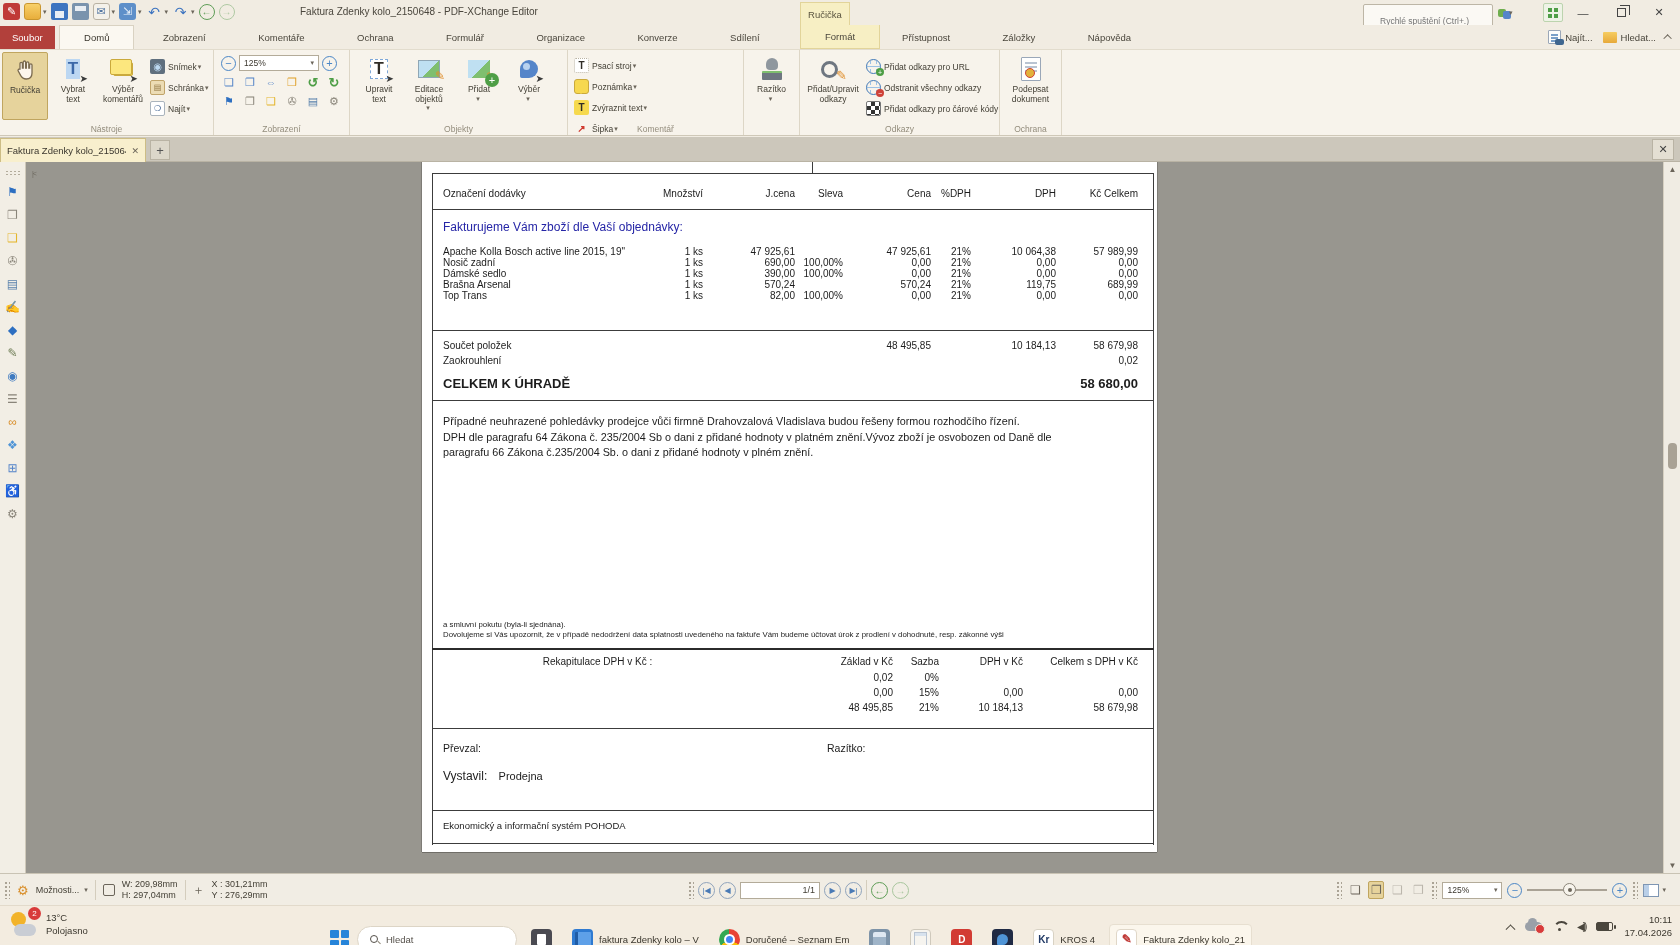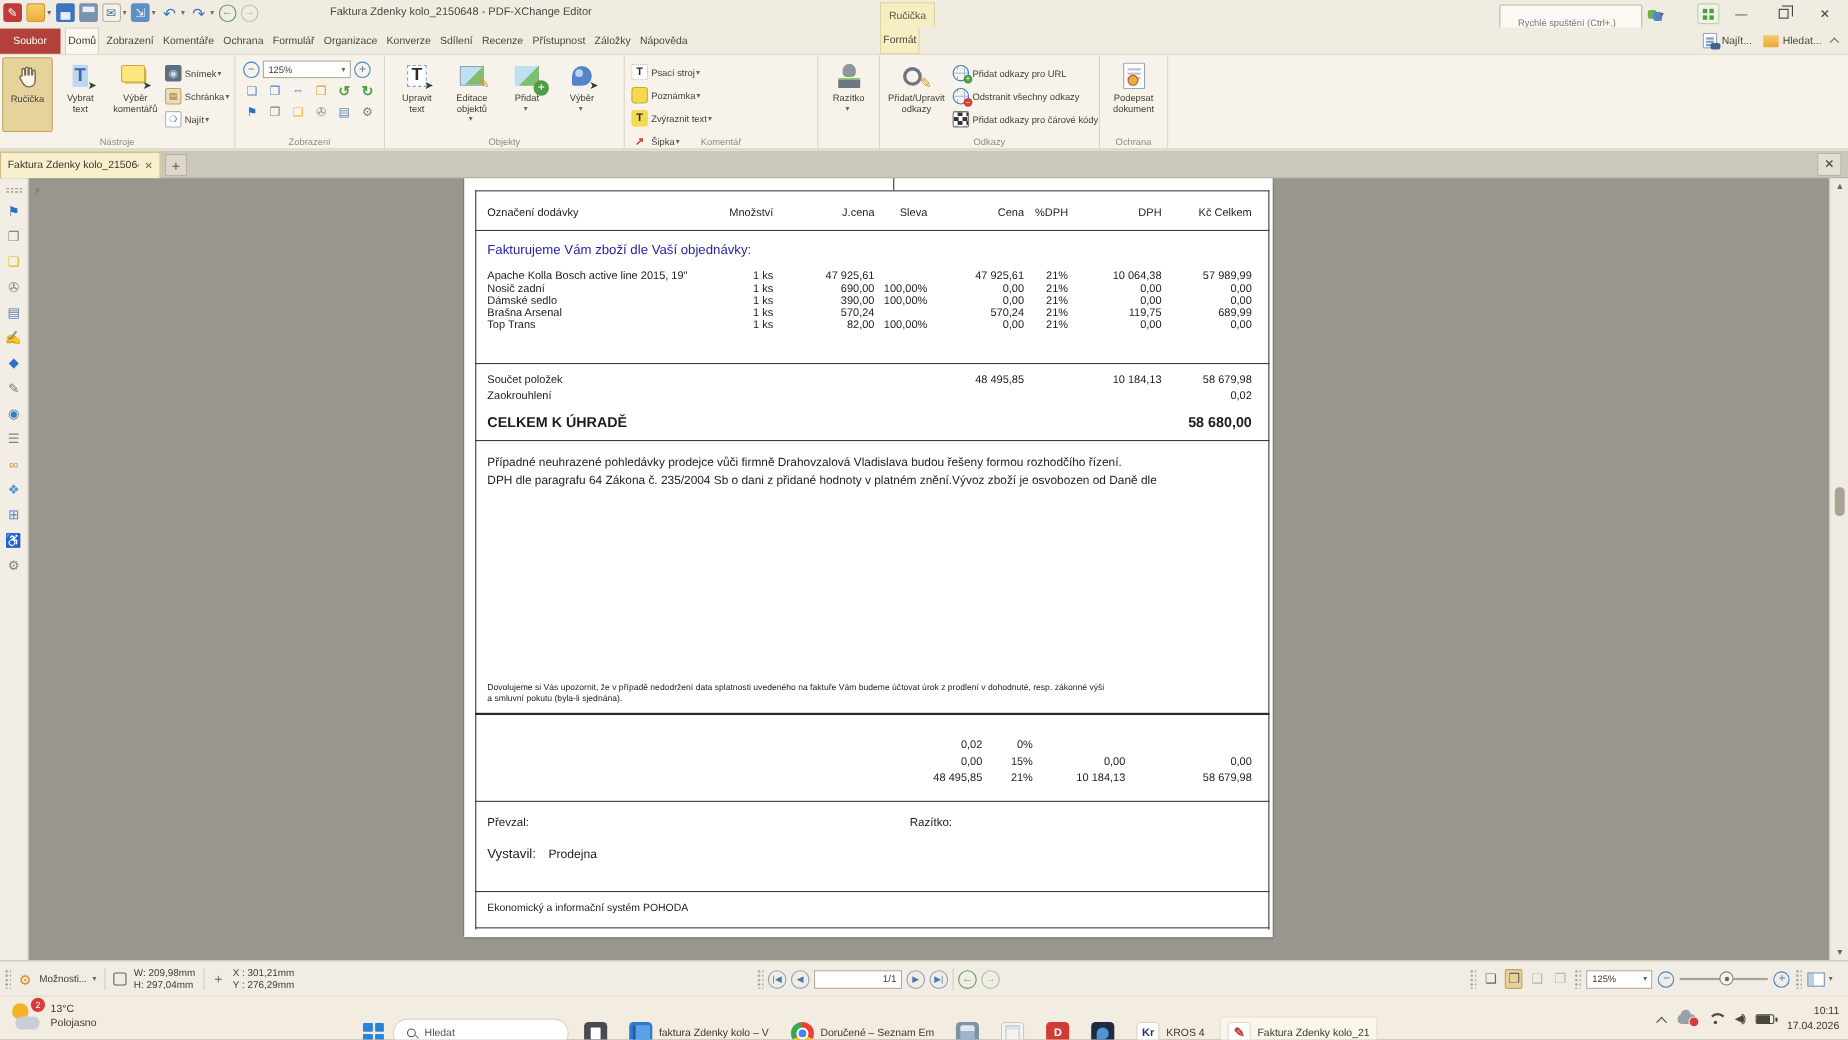--- a/index.html
+++ b/index.html
@@ -37,21 +37,21 @@
      linear-gradient(#4e9e46,#4e9e46) right top/4px 4px no-repeat,
      linear-gradient(#4e9e46,#4e9e46) left bottom/4px 4px no-repeat,
      linear-gradient(#4e9e46,#4e9e46) right bottom/4px 4px no-repeat}
   .winbtn{position:absolute;top:0;width:34px;height:25px;display:flex;align-items:center;justify-content:center;font-size:11px;color:#444}
   .wb-min{left:1566px}.wb-rest{left:1604px}.wb-close{left:1642px}
   .rest-i{width:9px;height:9px;border:1px solid #444;position:relative;background:#f1ece2}
   .rest-i::before{content:"";position:absolute;left:2px;top:-4px;width:9px;height:9px;border:1px solid #444;border-bottom:none;border-left:none}
 
   
   #tabrow{position:absolute;left:0;top:25px;width:1680px;height:24px;background:#f1ece2}
-  .mtab{height:24px;padding:0 2px;display:inline-flex;align-items:center;font-size:9.5px;color:#4a463c;white-space:nowrap}
+  .mtab{height:24px;padding:0 24px;display:inline-flex;align-items:center;font-size:9.5px;color:#4a463c;white-space:nowrap}
   .mtab.file{background:#b2403b;color:#fff;padding:0 12px}
   .mtab.active{background:#fbf8f1;border:1px solid #d9d2c2;border-bottom:none;color:#3b372e}
   .mtab.fmt{position:absolute;left:800px;top:0;background:#f7efc4;border:1px solid #e2d49a;border-top:none}
   .tr-right{position:absolute;right:8px;top:0;height:24px;display:flex;align-items:center;gap:10px;font-size:9.5px;color:#4a463c}
   .doc-ico{width:13px;height:14px;background:#fdfdfb;border:1px solid #9aa7b8;border-radius:1px;position:relative}
   .doc-ico::before{content:"";position:absolute;left:2px;top:3px;right:2px;height:1.5px;background:#7aa0c8;box-shadow:0 3px 0 #7aa0c8,0 6px 0 #7aa0c8}
   .bino{position:absolute;right:-4px;bottom:-2px;width:9px;height:6px;background:#3f668f;border-radius:2px}
   .fold-ico{width:14px;height:11px;background:linear-gradient(#f6cd62,#e7a93a);border-radius:1px;position:relative}
   .chev-up{width:6px;height:6px;border-left:1.4px solid #6b655a;border-top:1.4px solid #6b655a;transform:rotate(45deg) translateY(2px)}
 
@@ -630,29 +630,37 @@
     <div class="celkem-row" style="top:214px">
       <span>CELKEM K ÚHRADĚ</span>
       <span>58 680,00</span>
     </div>
 
     <div class="hl" style="top:238px"></div>
 
     <div class="terms" style="top:252px">
       <div>Případné neuhrazené pohledávky prodejce vůči firmně Drahovzalová Vladislava budou řešeny formou rozhodčího řízení.</div>
       <div>DPH dle paragrafu 64 Zákona č. 235/2004 Sb o dani z přidané hodnoty v platném znění.Vývoz zboží je osvobozen od Daně dle</div>
+      <div>paragrafu 66 Zákona č.235/2004 Sb. o dani z přidané hodnoty v plném znění.</div>
     </div>
 
     <div class="warning" style="top:458px">
+      <div>a smluvní pokutu (byla-li sjednána).</div>
       <div>Dovolujeme si Vás upozornit, že v případě nedodržení data splatnosti uvedeného na faktuře Vám budeme účtovat úrok z prodlení v dohodnuté, resp. zákonné výši</div>
-      <div>a smluvní pokutu (byla-li sjednána).</div>
     </div>
 
     <div class="hl" style="top:486px;height:2px;background:#2b2b2b"></div>
 
+    <div class="rek-grid" style="top:494px">
+      <div>Rekapitulace DPH v Kč :</div>
+      <div>Základ v Kč</div>
+      <div>Sazba</div>
+      <div>DPH v Kč</div>
+      <div>Celkem s DPH v Kč</div>
+    </div>
     <div class="rek-grid" style="top:510px">
       <div></div>
         <div>0,02</div>
         <div>0%</div>
         <div></div>
         <div></div>
     </div>
     <div class="rek-grid" style="top:525px">
       <div></div>
         <div>0,00</div>

